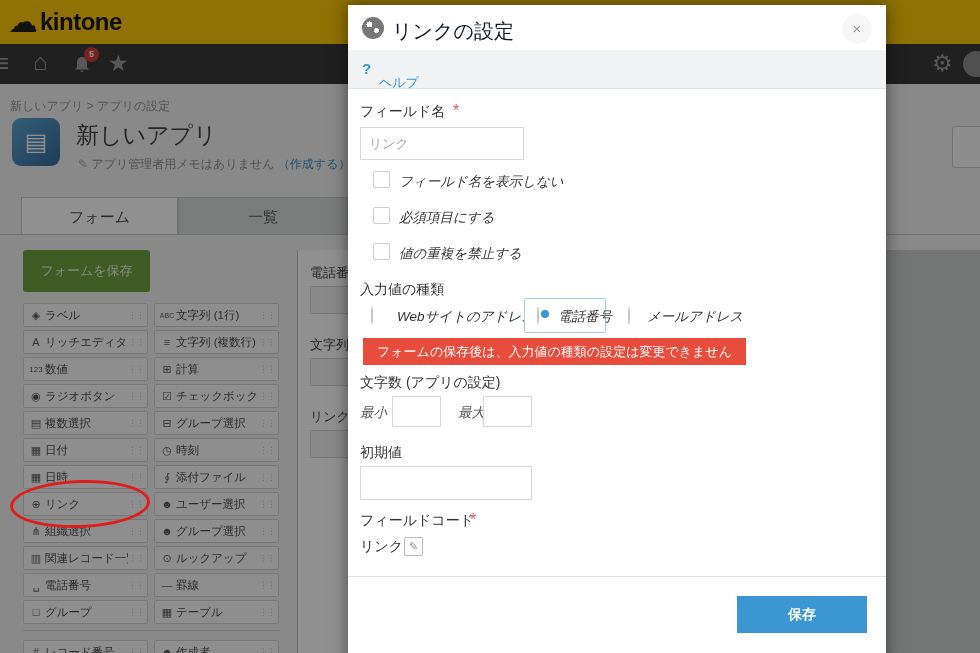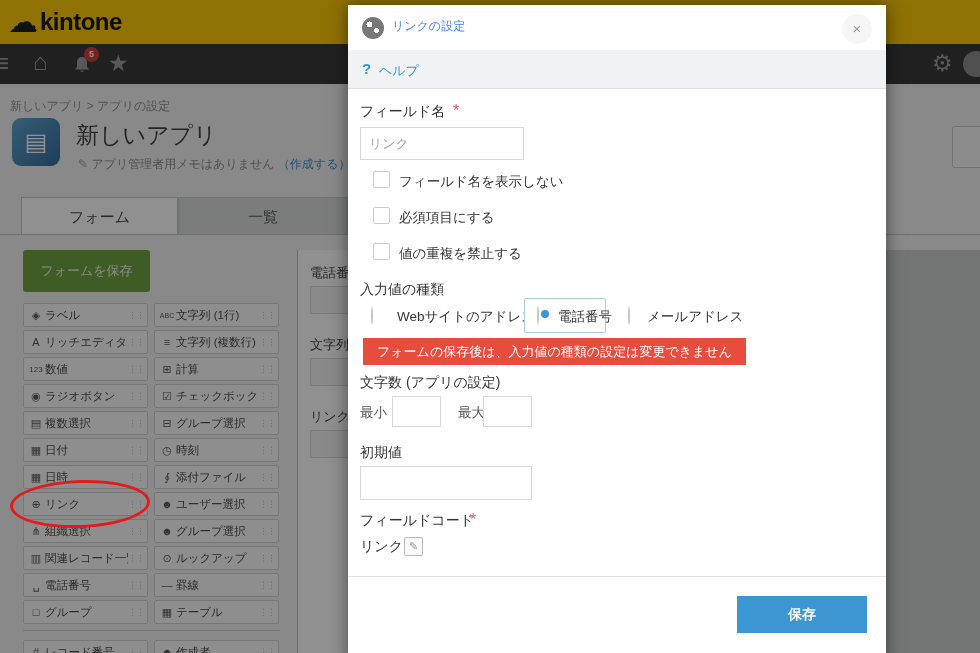--- a/index.html
+++ b/index.html
@@ -32,30 +32,30 @@
   .savebtn{width:127px;height:42px;background:#6ca13c;border-radius:3px;color:#eef5e6;font-size:13px;text-align:center;line-height:42px;}
   .pi{width:125px;height:24px;background:#fbfbfb;border:1px solid #d2d2d2;border-radius:2px;box-sizing:border-box;display:flex;align-items:center;}
   .pi-ic{width:18px;text-align:center;font-size:11px;color:#555;flex:0 0 18px;margin-left:3px;}
   .pi-lb{font-size:11.5px;color:#444;white-space:nowrap;overflow:hidden;flex:1;}
   .pi-grip{color:#c9c9c9;font-size:9px;letter-spacing:-1px;margin-right:3px;flex:0 0 auto;}
   
   .overlay{left:0;top:0;width:980px;height:653px;background:rgba(8,8,8,0.45);}
   .redcircle{border:3px solid #e01d1d;border-radius:50%;transform:rotate(-2deg);}
   
   .dialog{left:348px;top:5px;width:538px;height:660px;background:#fff;box-shadow:0 0 16px rgba(0,0,0,0.5);}
-  .dlg-title{font-size:12px;color:#3b82f6;}
+  .dlg-title{font-size:20px;color:#0f172a;}
   .globe{width:22px;height:22px;border-radius:50%;background:radial-gradient(circle at 34% 34%, #fff 3px, rgba(255,255,255,0) 3px),radial-gradient(circle at 66% 62%, #fff 2.5px, rgba(255,255,255,0) 2.5px),#787878;}
   .closebtn{width:30px;height:30px;border-radius:50%;background:#f6f6f6;color:#999;font-size:15px;text-align:center;line-height:30px;}
   .helpbar{background:#f0f2f3;border-bottom:1px solid #e2e5e6;}
   .bluelink{color:#3598d9;font-size:13px;text-decoration:none;}
   .dlbl{font-size:14px;color:#333;}
   .req{color:#e25a5a;margin-left:4px;}
   .inp{border:1px solid #d8d8d8;background:#fff;box-sizing:border-box;font-size:13px;color:#a5a5a5;padding:0 8px;font-family:inherit;}
   .cb{width:17px;height:17px;border:1px solid #ccc;border-radius:2px;background:#fff;box-sizing:border-box;}
-  .cblbl{font-size:13.5px;color:#333;}
+  .cblbl{font-size:13.5px;color:#333;font-style:italic;}
   .rd{width:16px;height:16px;border:1px solid #c6c6c6;border-radius:50%;background:#fff;box-sizing:border-box;position:relative;}
   .rd.sel::after{content:"";position:absolute;left:3px;top:3px;width:8px;height:8px;border-radius:50%;background:#3598d9;}
   .rdsel-box{border:1px solid #a8cce7;border-radius:2px;background:#fff;}
   .warn{background:#e74c3c;color:#fff;font-size:13px;line-height:27px;padding:0 14px;white-space:nowrap;}
   .editicon{display:inline-block;width:17px;height:17px;border:1px solid #bbb;border-radius:2px;color:#999;font-size:11px;line-height:16px;text-align:center;vertical-align:-3px;margin-left:6px;background:#fafafa;}
   .btn-cancel{width:136px;height:38px;background:#f7f9fa;border:1px solid #e3e7e8;box-sizing:border-box;color:#3598d9;font-size:14px;text-align:center;line-height:36px;}
   .btn-save{width:130px;height:37px;background:#3b96d1;color:#fff;font-size:14px;font-weight:bold;text-align:center;line-height:37px;}
 </style>
 </head>
 <body>
@@ -250,21 +250,21 @@
 
   <div class="abs redcircle" style="left:10px;top:480px;width:134px;height:42px;z-index:15;"></div>
 
   <div class="abs dialog" style="z-index:20;">
     <span class="abs globe" style="left:14px;top:12px;"></span>
     <span class="abs dlg-title" style="left:44px;top:13px;">リンクの設定</span>
     <span class="abs closebtn" style="left:494px;top:9px;">×</span>
 
     <div class="abs helpbar" style="left:0;top:45px;width:538px;height:38px;">
       <span class="abs" style="left:14px;top:10px;font-weight:bold;font-size:15px;color:#3598d9;">?</span>
-      <a class="abs bluelink" href="#" style="left:31px;top:12px;">ヘルプ</a>
+      <a class="abs bluelink" href="#" style="left:31px;top:24px;">ヘルプ</a>
     </div>
 
     <span class="abs dlbl" style="left:12px;top:98px;">フィールド名</span>
     <span class="abs req" style="left:101px;top:97px;">*</span>
     <input class="abs inp" style="left: 12px; top: 122px; width: 164px; height: 33px;" value="リンク">
 
     <span class="abs cb" style="left:25px;top:166px;"></span>
     <span class="abs cblbl" style="left:51px;top:168px;">フィールド名を表示しない</span>
     <span class="abs cb" style="left:25px;top:202px;"></span>
     <span class="abs cblbl" style="left:51px;top:204px;">必須項目にする</span>

